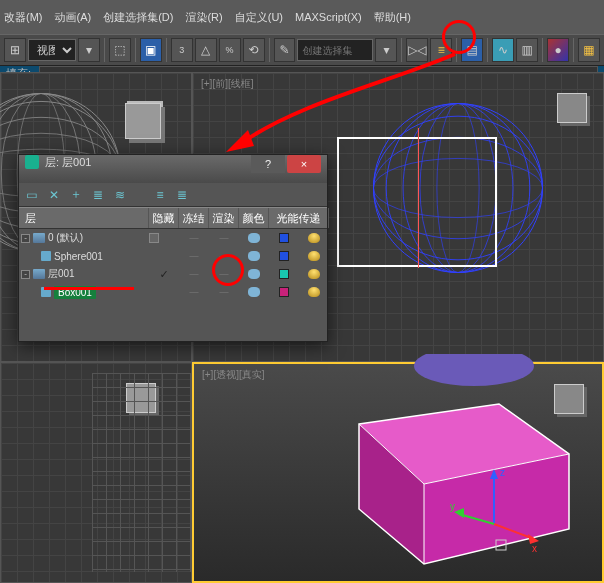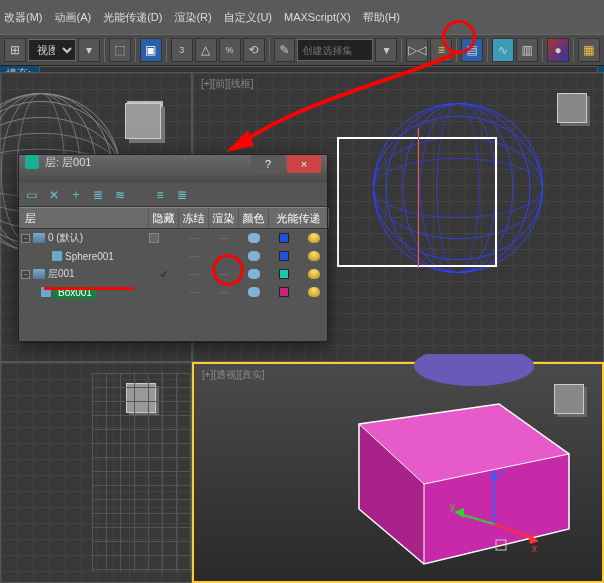--- a/index.html
+++ b/index.html
@@ -68,21 +68,21 @@
 .anno { position: absolute; z-index: 30; pointer-events: none; }
 .circle-anno { border: 3px solid #ff0000; border-radius: 50%; }
 .red-underline { height: 3px; background: #ff0000; }
 </style>
 </head>
 <body>
 
 <div class="menubar">
   <span>改器(M)</span>
   <span>动画(A)</span>
-  <span>光能传递(D)</span>
+  <span>创建选择集(D)</span>
   <span>渲染(R)</span>
   <span>自定义(U)</span>
   <span>MAXScript(X)</span>
   <span>帮助(H)</span>
 </div>
 
 <div class="toolbar">
   <div class="tool-btn">⊞</div>
   <select class="view-select"><option>视图</option></select>
   <div class="tool-btn">▾</div>
@@ -233,21 +233,21 @@
         </div>
       <div>
           <div class="swatch" style="background:#2050e0"></div>
         </div>
       <div>
           <div class="bulb"></div>
         </div>
     </div>
 
     <div class="dlg-row">
-      <div class="name" style="padding-left:33px">
+      <div class="name" style="padding-left:22px">
           <div class="obj-ico"></div>
           <span>Sphere001</span>
         </div>
       <div></div>
       <div class="dash">—</div>
       <div class="dash">—</div>
       <div>
           <div class="teapot"></div>
         </div>
       <div>

